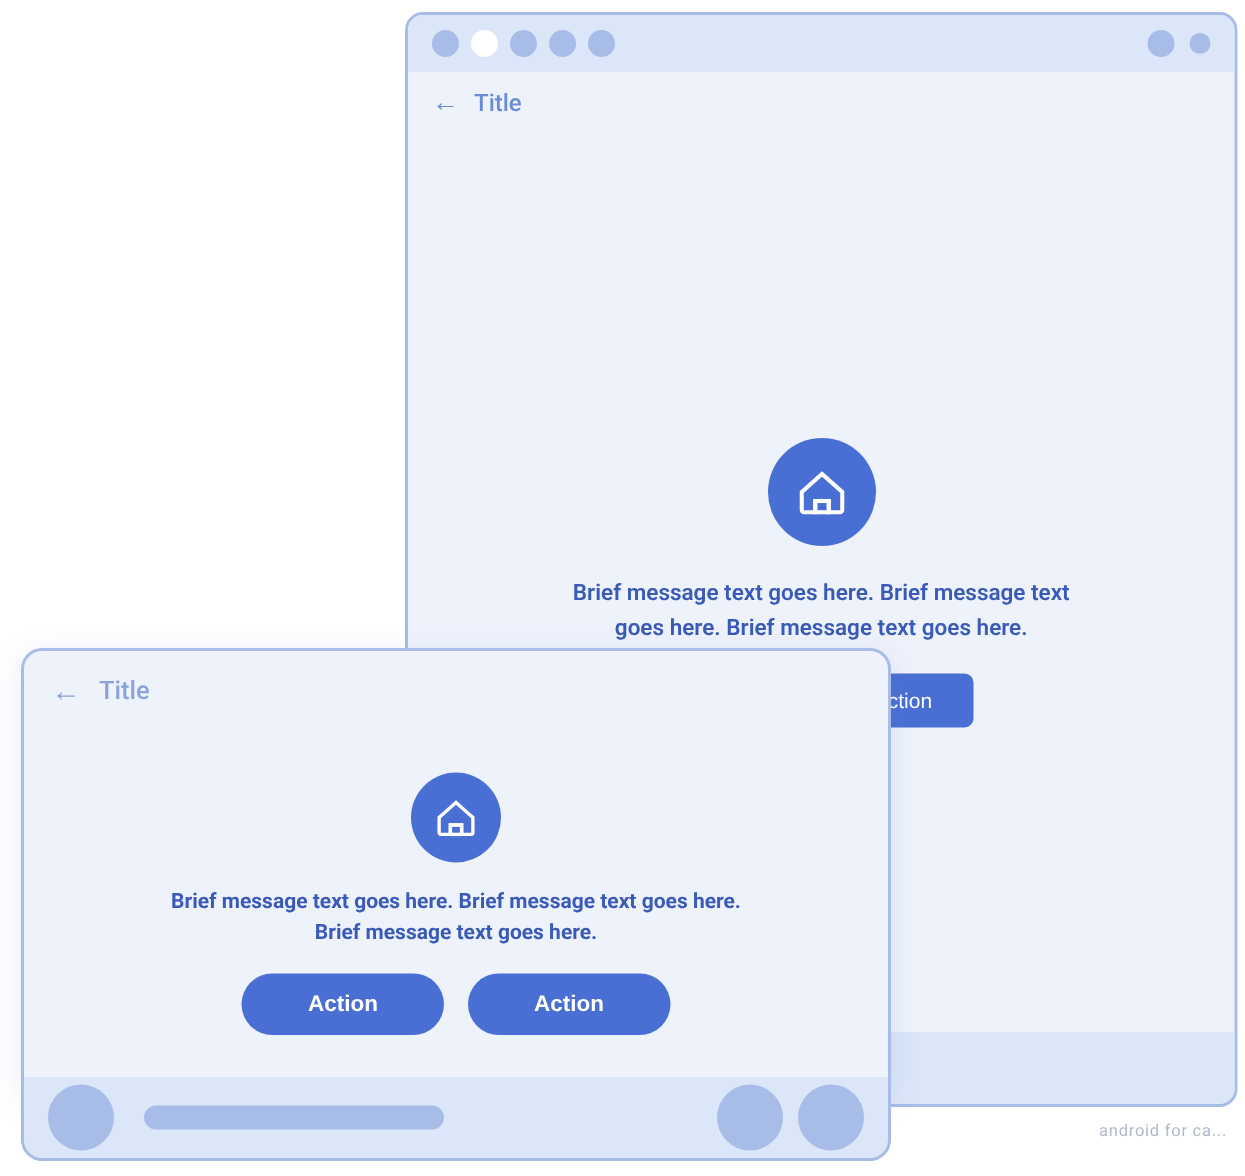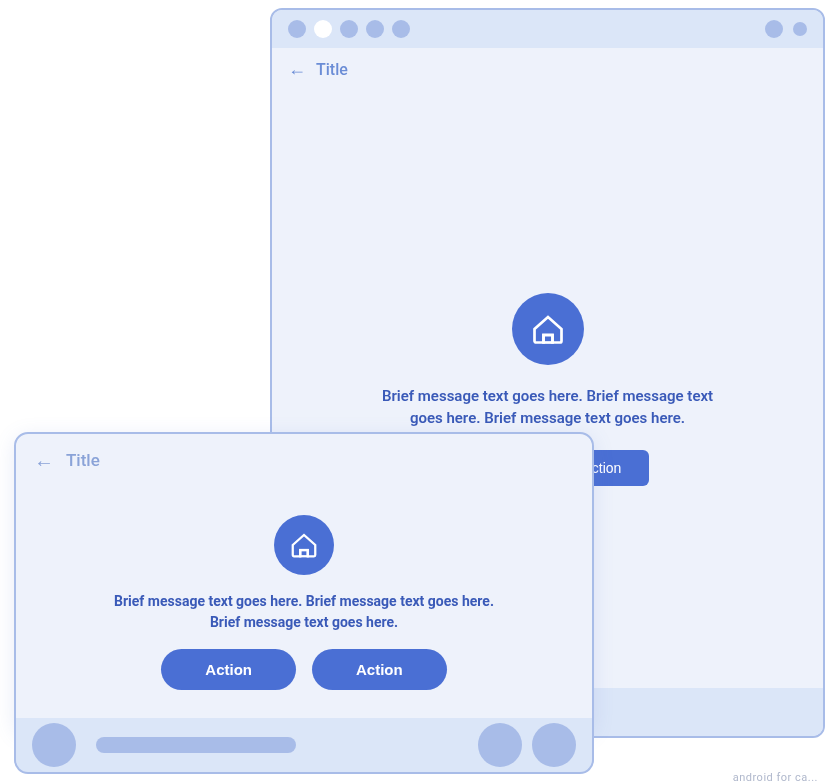--- a/index.html
+++ b/index.html
@@ -253,21 +253,21 @@
 
     .nav-dots-right {
       display: flex;
       gap: 10px;
       margin-left: auto;
     }
 
     
     .watermark {
       position: absolute;
-      bottom: 0;
+      bottom: 24px;
       right: 12px;
       color: #b0b8cc;
       font-size: 11px;
       letter-spacing: 0.5px;
     }
   </style>
 </head>
 <body>
 
 <div class="back-panel">

